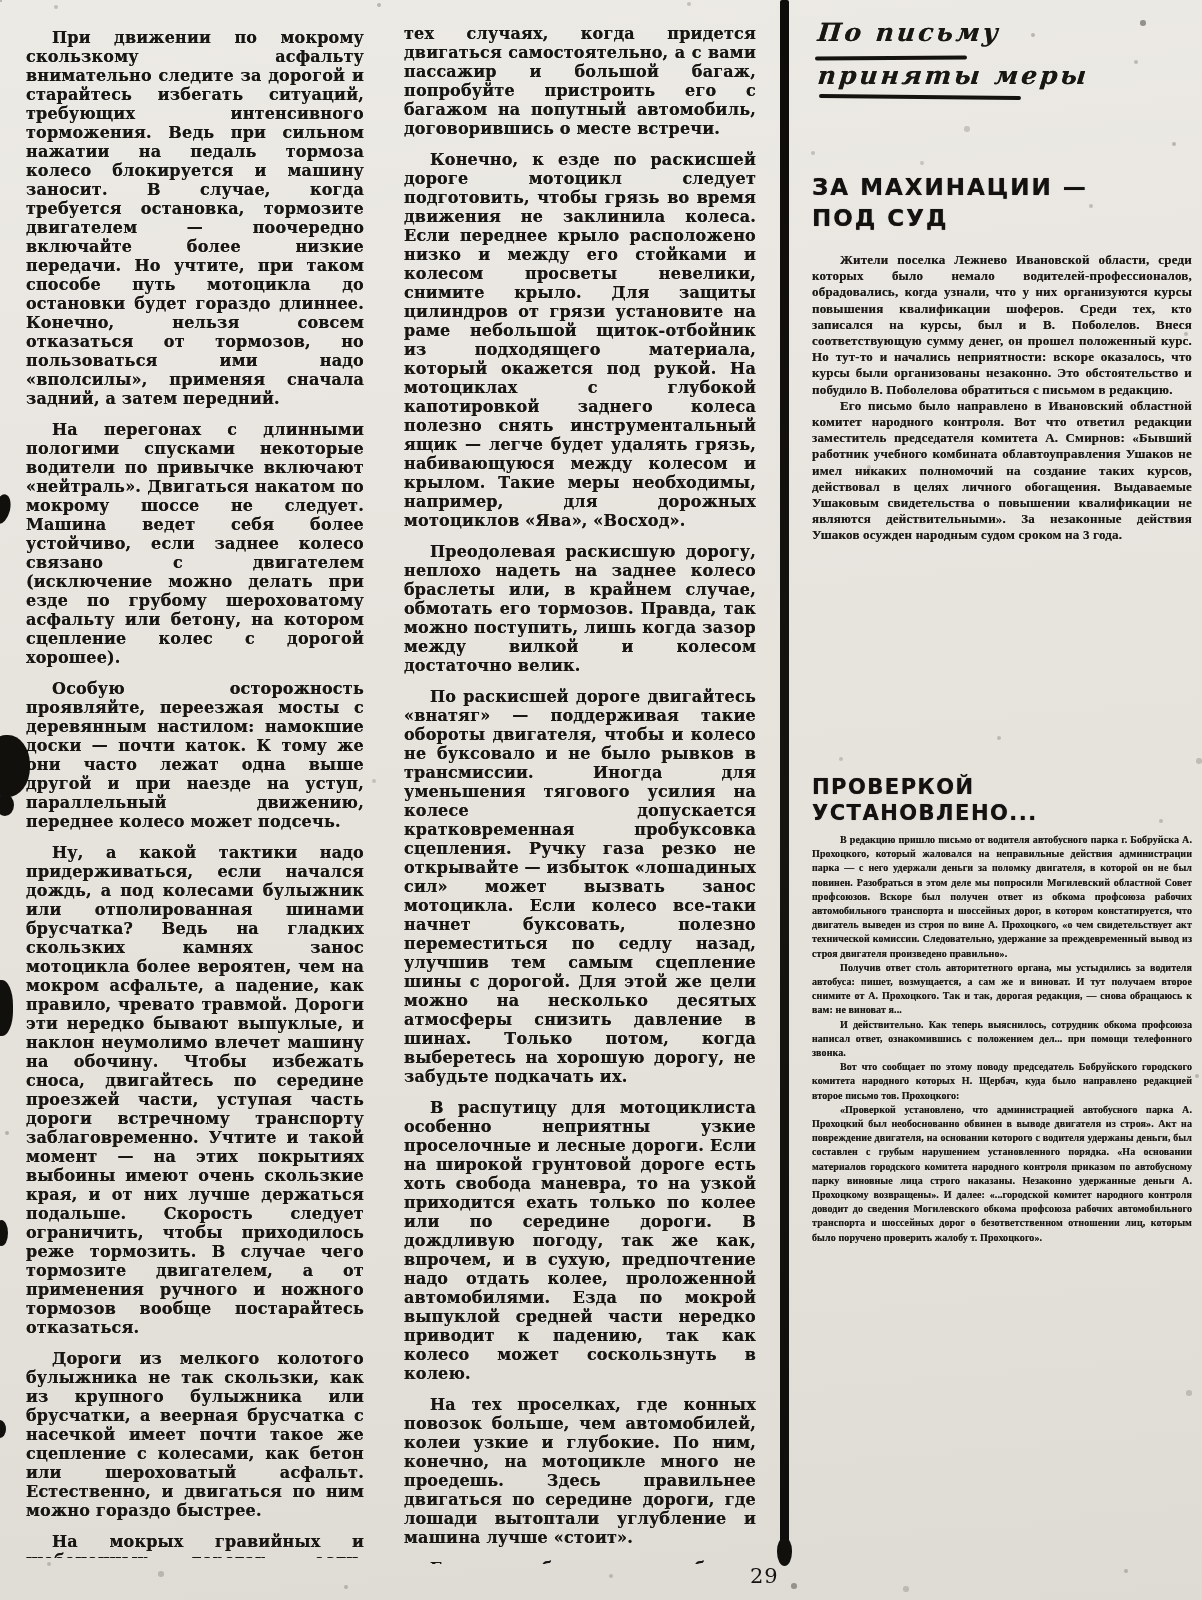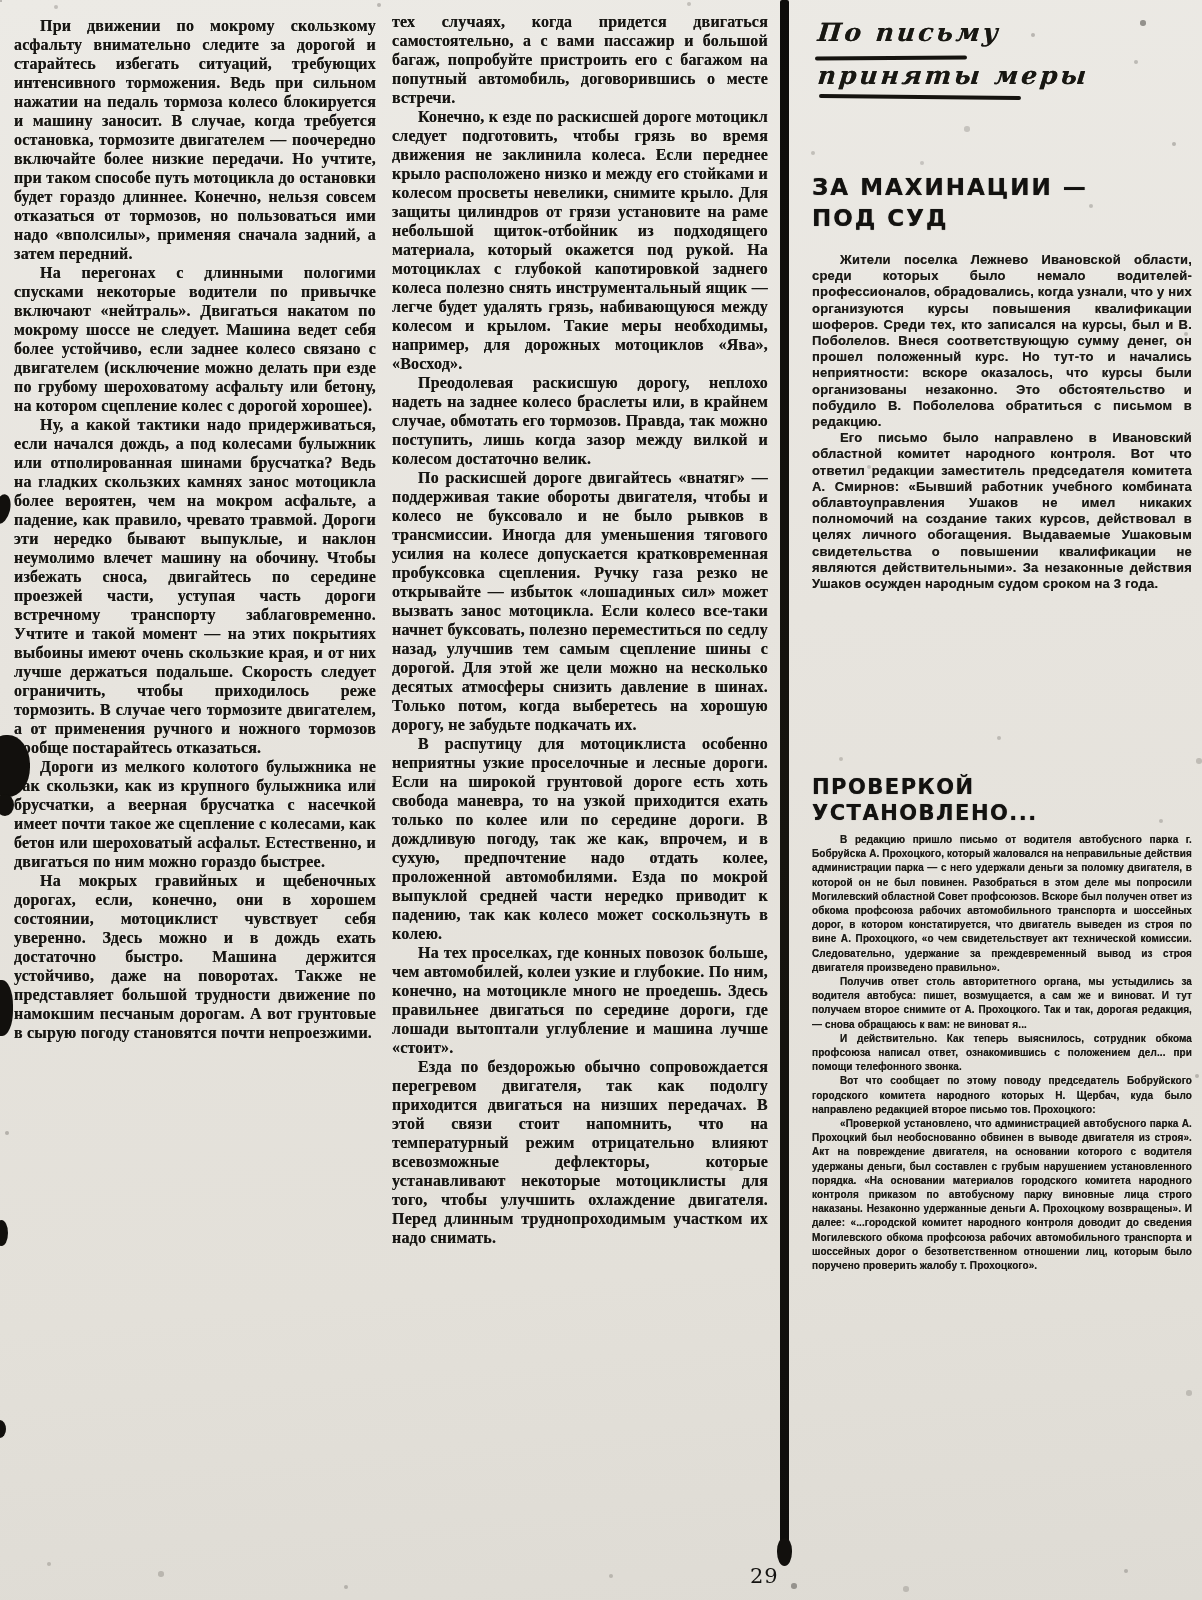--- a/index.html
+++ b/index.html
@@ -8,21 +8,21 @@
     background:linear-gradient(175deg,#eceae5 0%,#e7e4de 40%,#e3e0d9 78%,#dedbd4 100%);
     overflow:hidden; color:#1b1a17;
   }
   
   .main-col {
     position:absolute; text-align:justify;
     font-family:"DejaVu Serif","Liberation Serif",serif;
     font-weight:700; font-size:16px; line-height:19px; letter-spacing:0.2px;
     color:#171613; text-shadow:0 0 0.6px rgba(25,24,20,0.75);
   }
-  .main-col p { margin:0; text-indent:26px;font-family:Liberation Serif, serif; }
+  .main-col p { margin:12px; text-indent:26px; }
   .col-mid p:first-child { text-indent:0; }
   .col-left { left:14px;  top:16px; width:362px; height:1542px; overflow:hidden; }
   .col-mid  { left:392px; top:12px; width:376px; height:1552px; overflow:hidden; }
   
   .rule {
     position:absolute; left:780px; top:0; width:9px; height:1544px;
     background:linear-gradient(180deg,#0d0c0a 0%,#17150f 55%,#0f0e0c 100%);
     border-radius:2px;
   }
   .rule-end {
@@ -46,21 +46,21 @@
   .headline {
     position:absolute; left:812px; width:380px; 
     font-family:"DejaVu Sans","Liberation Sans",sans-serif;
     font-weight:700; color:#131210; text-shadow:0 0 0.7px rgba(20,18,15,0.8);
   }
   .headline-court { top:172px; font-size:23px; line-height:31px; letter-spacing:2px; }
   .headline-check { top:774px; font-size:21px; line-height:26px; letter-spacing:1.5px; }
 
   .letters-col {
     position:absolute; left:812px; width:380px; text-align:justify;
-    font-family:Liberation Sans, sans-serif;
+    font-family:Liberation Serif, serif;
     font-weight:700; color:#1b1a16; text-shadow:0 0 0.5px rgba(30,28,24,0.7);
   }
   .letters-col p { margin:0; text-indent:28px; }
   .article-court { top:252px; height:498px; overflow:hidden; font-size:13px;   line-height:16.2px; letter-spacing:0.2px; }
   .article-check { top:833px; height:726px; overflow:hidden; font-size:10px; line-height:14.2px; letter-spacing:0.1px; }
 
   
   .page-number {
     position:absolute; left:750px; top:1564px;
     font-family:"DejaVu Serif","Liberation Serif",serif;
@@ -96,20 +96,21 @@
   }
 </style>
 </head>
 <body>
 
 <div class="page">
 
   <div class="main-col col-left">
       <p>При движении по мокрому скользкому асфальту внимательно следите за дорогой и старайтесь избегать ситуаций, требующих интенсивного торможения. Ведь при сильном нажатии на педаль тормоза колесо блокируется и машину заносит. В случае, когда требуется остановка, тормозите двигателем — поочередно включайте более низкие передачи. Но учтите, при таком способе путь мотоцикла до остановки будет гораздо длиннее. Конечно, нельзя совсем отказаться от тормозов, но пользоваться ими надо «вполсилы», применяя сначала задний, а затем передний.</p>
       <p>На перегонах с длинными пологими спусками некоторые водители по привычке включают «нейтраль». Двигаться накатом по мокрому шоссе не следует. Машина ведет себя более устойчиво, если заднее колесо связано с двигателем (исключение можно делать при езде по грубому шероховатому асфальту или бетону, на котором сцепление колес с дорогой хорошее).</p>
+      <p>Особую осторожность проявляйте, переезжая мосты с деревянным настилом: намокшие доски — почти каток. К тому же они часто лежат одна выше другой и при наезде на уступ, параллельный движению, переднее колесо может подсечь.</p>
       <p>Ну, а какой тактики надо придерживаться, если начался дождь, а под колесами булыжник или отполированная шинами брусчатка? Ведь на гладких скользких камнях занос мотоцикла более вероятен, чем на мокром асфальте, а падение, как правило, чревато травмой. Дороги эти нередко бывают выпуклые, и наклон неумолимо влечет машину на обочину. Чтобы избежать сноса, двигайтесь по середине проезжей части, уступая часть дороги встречному транспорту заблаговременно. Учтите и такой момент — на этих покрытиях выбоины имеют очень скользкие края, и от них лучше держаться подальше. Скорость следует ограничить, чтобы приходилось реже тормозить. В случае чего тормозите двигателем, а от применения ручного и ножного тормозов вообще постарайтесь отказаться.</p>
       <p>Дороги из мелкого колотого булыжника не так скользки, как из крупного булыжника или брусчатки, а веерная брусчатка с насечкой имеет почти такое же сцепление с колесами, как бетон или шероховатый асфальт. Естественно, и двигаться по ним можно гораздо быстрее.</p>
       <p>На мокрых гравийных и щебеночных дорогах, если, конечно, они в хорошем состоянии, мотоциклист чувствует себя уверенно. Здесь можно и в дождь ехать достаточно быстро. Машина держится устойчиво, даже на поворотах. Также не представляет большой трудности движение по намокшим песчаным дорогам. А вот грунтовые в сырую погоду становятся почти непроезжими.</p>
     </div>
 
   <div class="main-col col-mid">
       <p>тех случаях, когда придется двигаться самостоятельно, а с вами пассажир и большой багаж, попробуйте пристроить его с багажом на попутный автомобиль, договорившись о месте встречи.</p>
       <p>Конечно, к езде по раскисшей дороге мотоцикл следует подготовить, чтобы грязь во время движения не заклинила колеса. Если переднее крыло расположено низко и между его стойками и колесом просветы невелики, снимите крыло. Для защиты цилиндров от грязи установите на раме небольшой щиток-отбойник из подходящего материала, который окажется под рукой. На мотоциклах с глубокой капотировкой заднего колеса полезно снять инструментальный ящик — легче будет удалять грязь, набивающуюся между колесом и крылом. Такие меры необходимы, например, для дорожных мотоциклов «Ява», «Восход».</p>
       <p>Преодолевая раскисшую дорогу, неплохо надеть на заднее колесо браслеты или, в крайнем случае, обмотать его тормозов. Правда, так можно поступить, лишь когда зазор между вилкой и колесом достаточно велик.</p>
       <p>По раскисшей дороге двигайтесь «внатяг» — поддерживая такие обороты двигателя, чтобы и колесо не буксовало и не было рывков в трансмиссии. Иногда для уменьшения тягового усилия на колесе допускается кратковременная пробуксовка сцепления. Ручку газа резко не открывайте — избыток «лошадиных сил» может вызвать занос мотоцикла. Если колесо все-таки начнет буксовать, полезно переместиться по седлу назад, улучшив тем самым сцепление шины с дорогой. Для этой же цели можно на несколько десятых атмосферы снизить давление в шинах. Только потом, когда выберетесь на хорошую дорогу, не забудьте подкачать их.</p>

